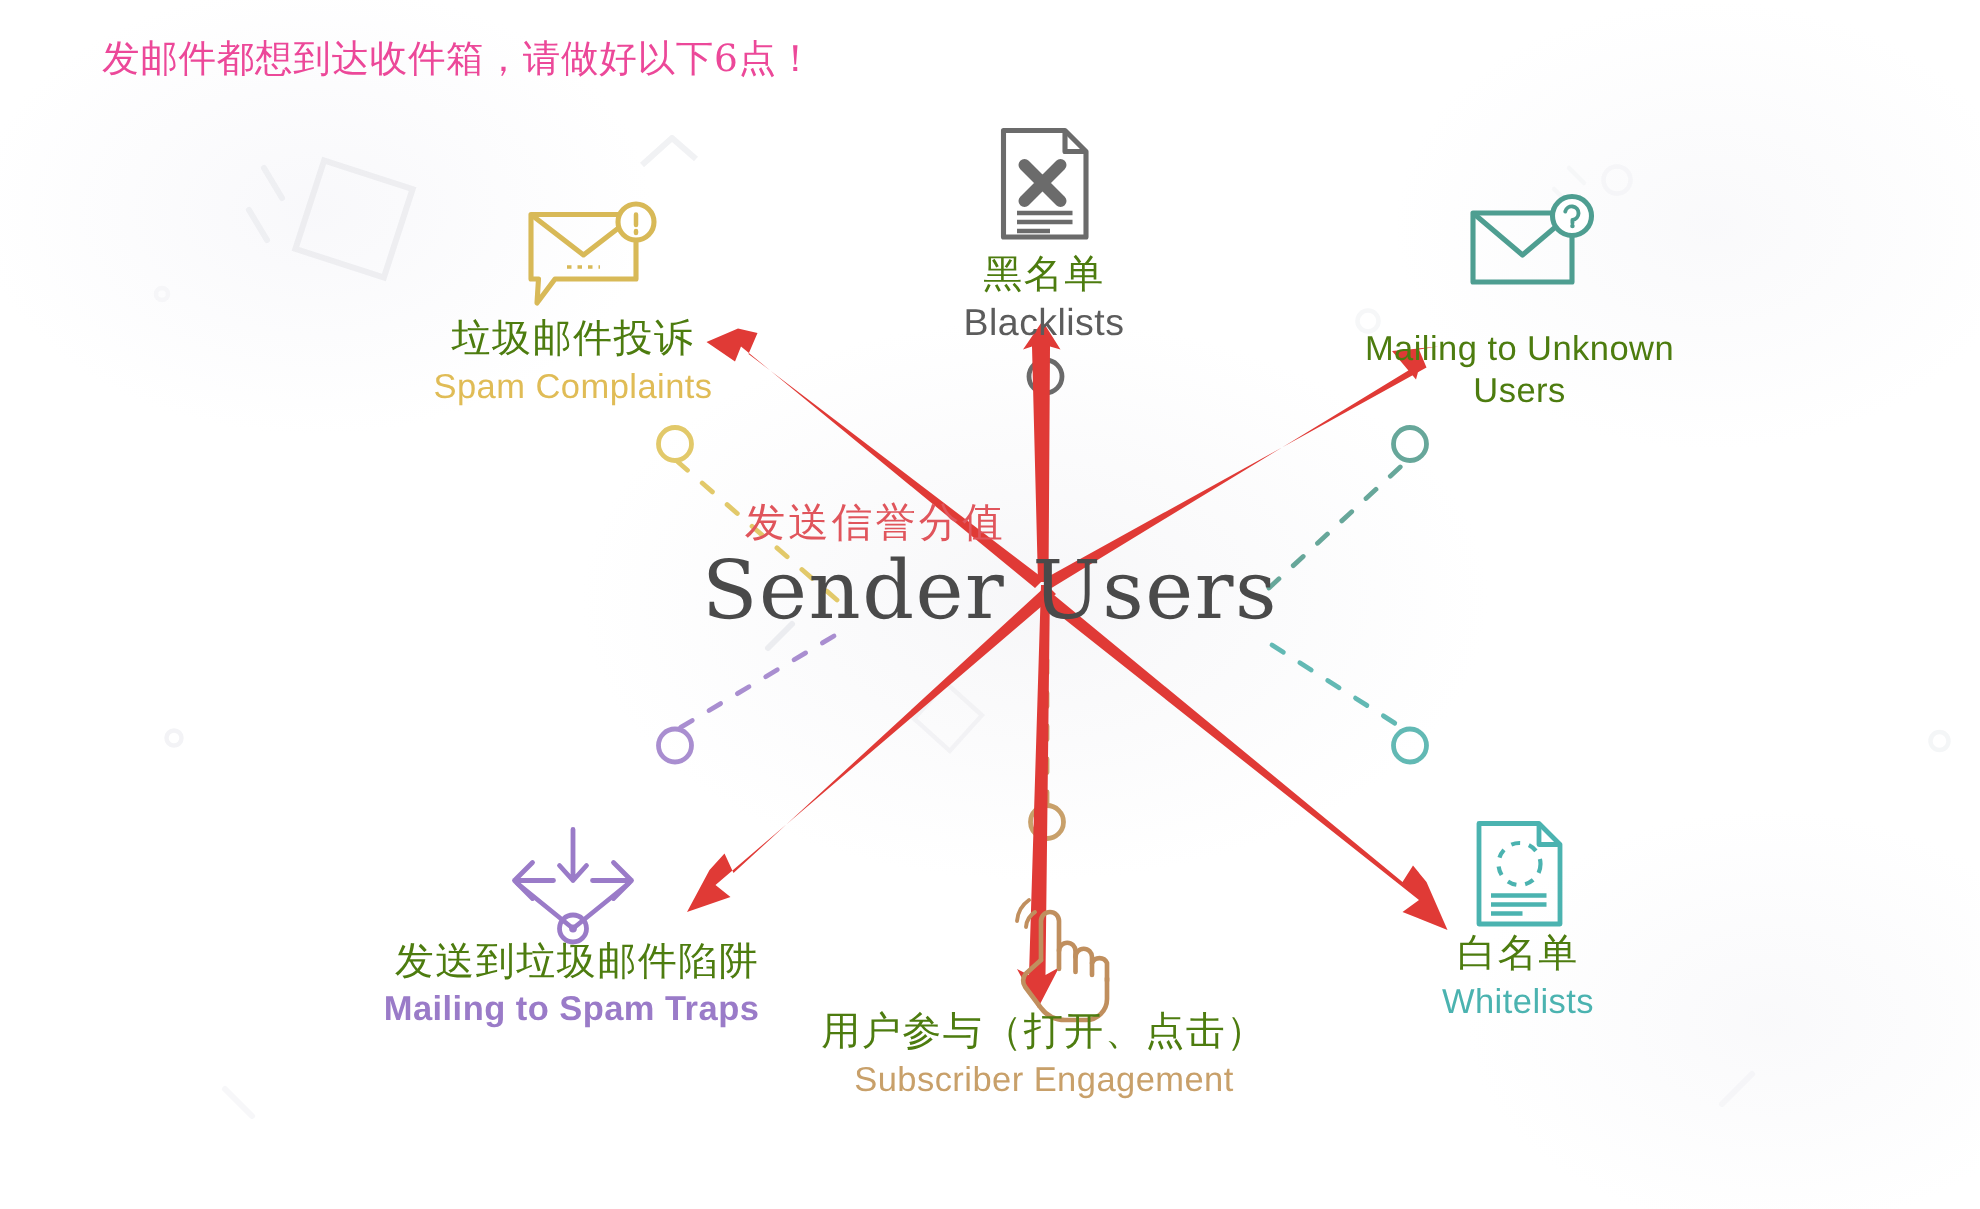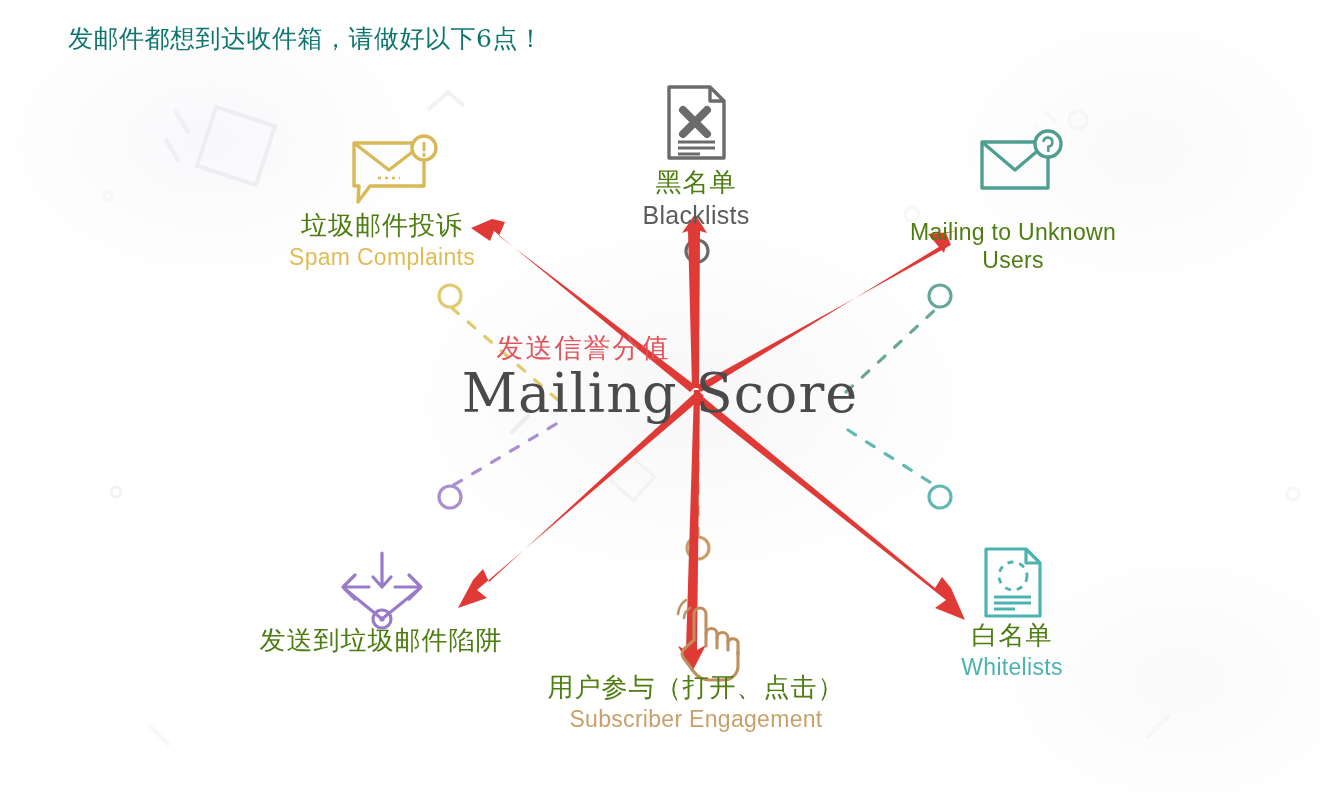--- a/index.html
+++ b/index.html
@@ -35,21 +35,21 @@
     width: 1320px;
     height: 806px;
     pointer-events: none;
   }
 
   .page-title {
     position: absolute;
     left: 68px;
     top: 22px;
     font-size: 25px;
-    color: #0f766e;
+    color: #ec4899;
     letter-spacing: 0.5px;
     white-space: nowrap;
     font-family: "DejaVu Serif", "Liberation Serif", serif;
   }
 
   
   .center-cn {
     position: absolute;
     left: 0;
     top: 330px;
@@ -197,38 +197,39 @@
       <path d="M3 3 H43 L57 17 V70 H3 Z"></path>
       <path d="M43 3 V17 H57"></path>
       <circle cx="30" cy="30" r="14" stroke-dasharray="6 6" stroke-width="2.8"></circle>
       <path d="M11 51 H48 M11 57 H48 M11 63 H32" stroke-width="3"></path>
     </g>
   </svg>
 
   <div class="page-title">发邮件都想到达收件箱，请做好以下6点！</div>
 
   <div class="center-cn">发送信誉分值</div>
-  <div class="center-en">Mailing Score</div>
+  <div class="center-en">Sender Users</div>
 
   <div class="node" style="left:382px; top:210px; transform:translateX(-50%);">
     <div class="cn">垃圾邮件投诉</div>
     <div class="en" style="color:#e0bc56;">Spam Complaints</div>
   </div>
 
   <div class="node" style="left:696px; top:167px; transform:translateX(-50%);">
     <div class="cn">黑名单</div>
     <div class="en" style="color:#5c5c5c; font-size:25px;">Blacklists</div>
   </div>
 
   <div class="node wrap" style="left:1013px; top:218px; transform:translateX(-50%); width:230px;">
     <div class="en" style="color:#4d7c0f;">Mailing to Unknown Users</div>
   </div>
 
   <div class="node" style="left:381px; top:625px; transform:translateX(-50%);text-align:right;">
     <div class="cn">发送到垃圾邮件陷阱</div>
+    <div class="en" style="color:#9a7bc8; font-weight:bold;">Mailing to Spam Traps</div>
   </div>
 
   <div class="node" style="left:696px; top:672px; transform:translateX(-50%);">
     <div class="cn">用户参与（打开、点击）</div>
     <div class="en" style="color:#c8a06a;">Subscriber Engagement</div>
   </div>
 
   <div class="node" style="left:1012px; top:620px; transform:translateX(-50%);">
     <div class="cn">白名单</div>
     <div class="en" style="color:#4bb3b0;">Whitelists</div>

